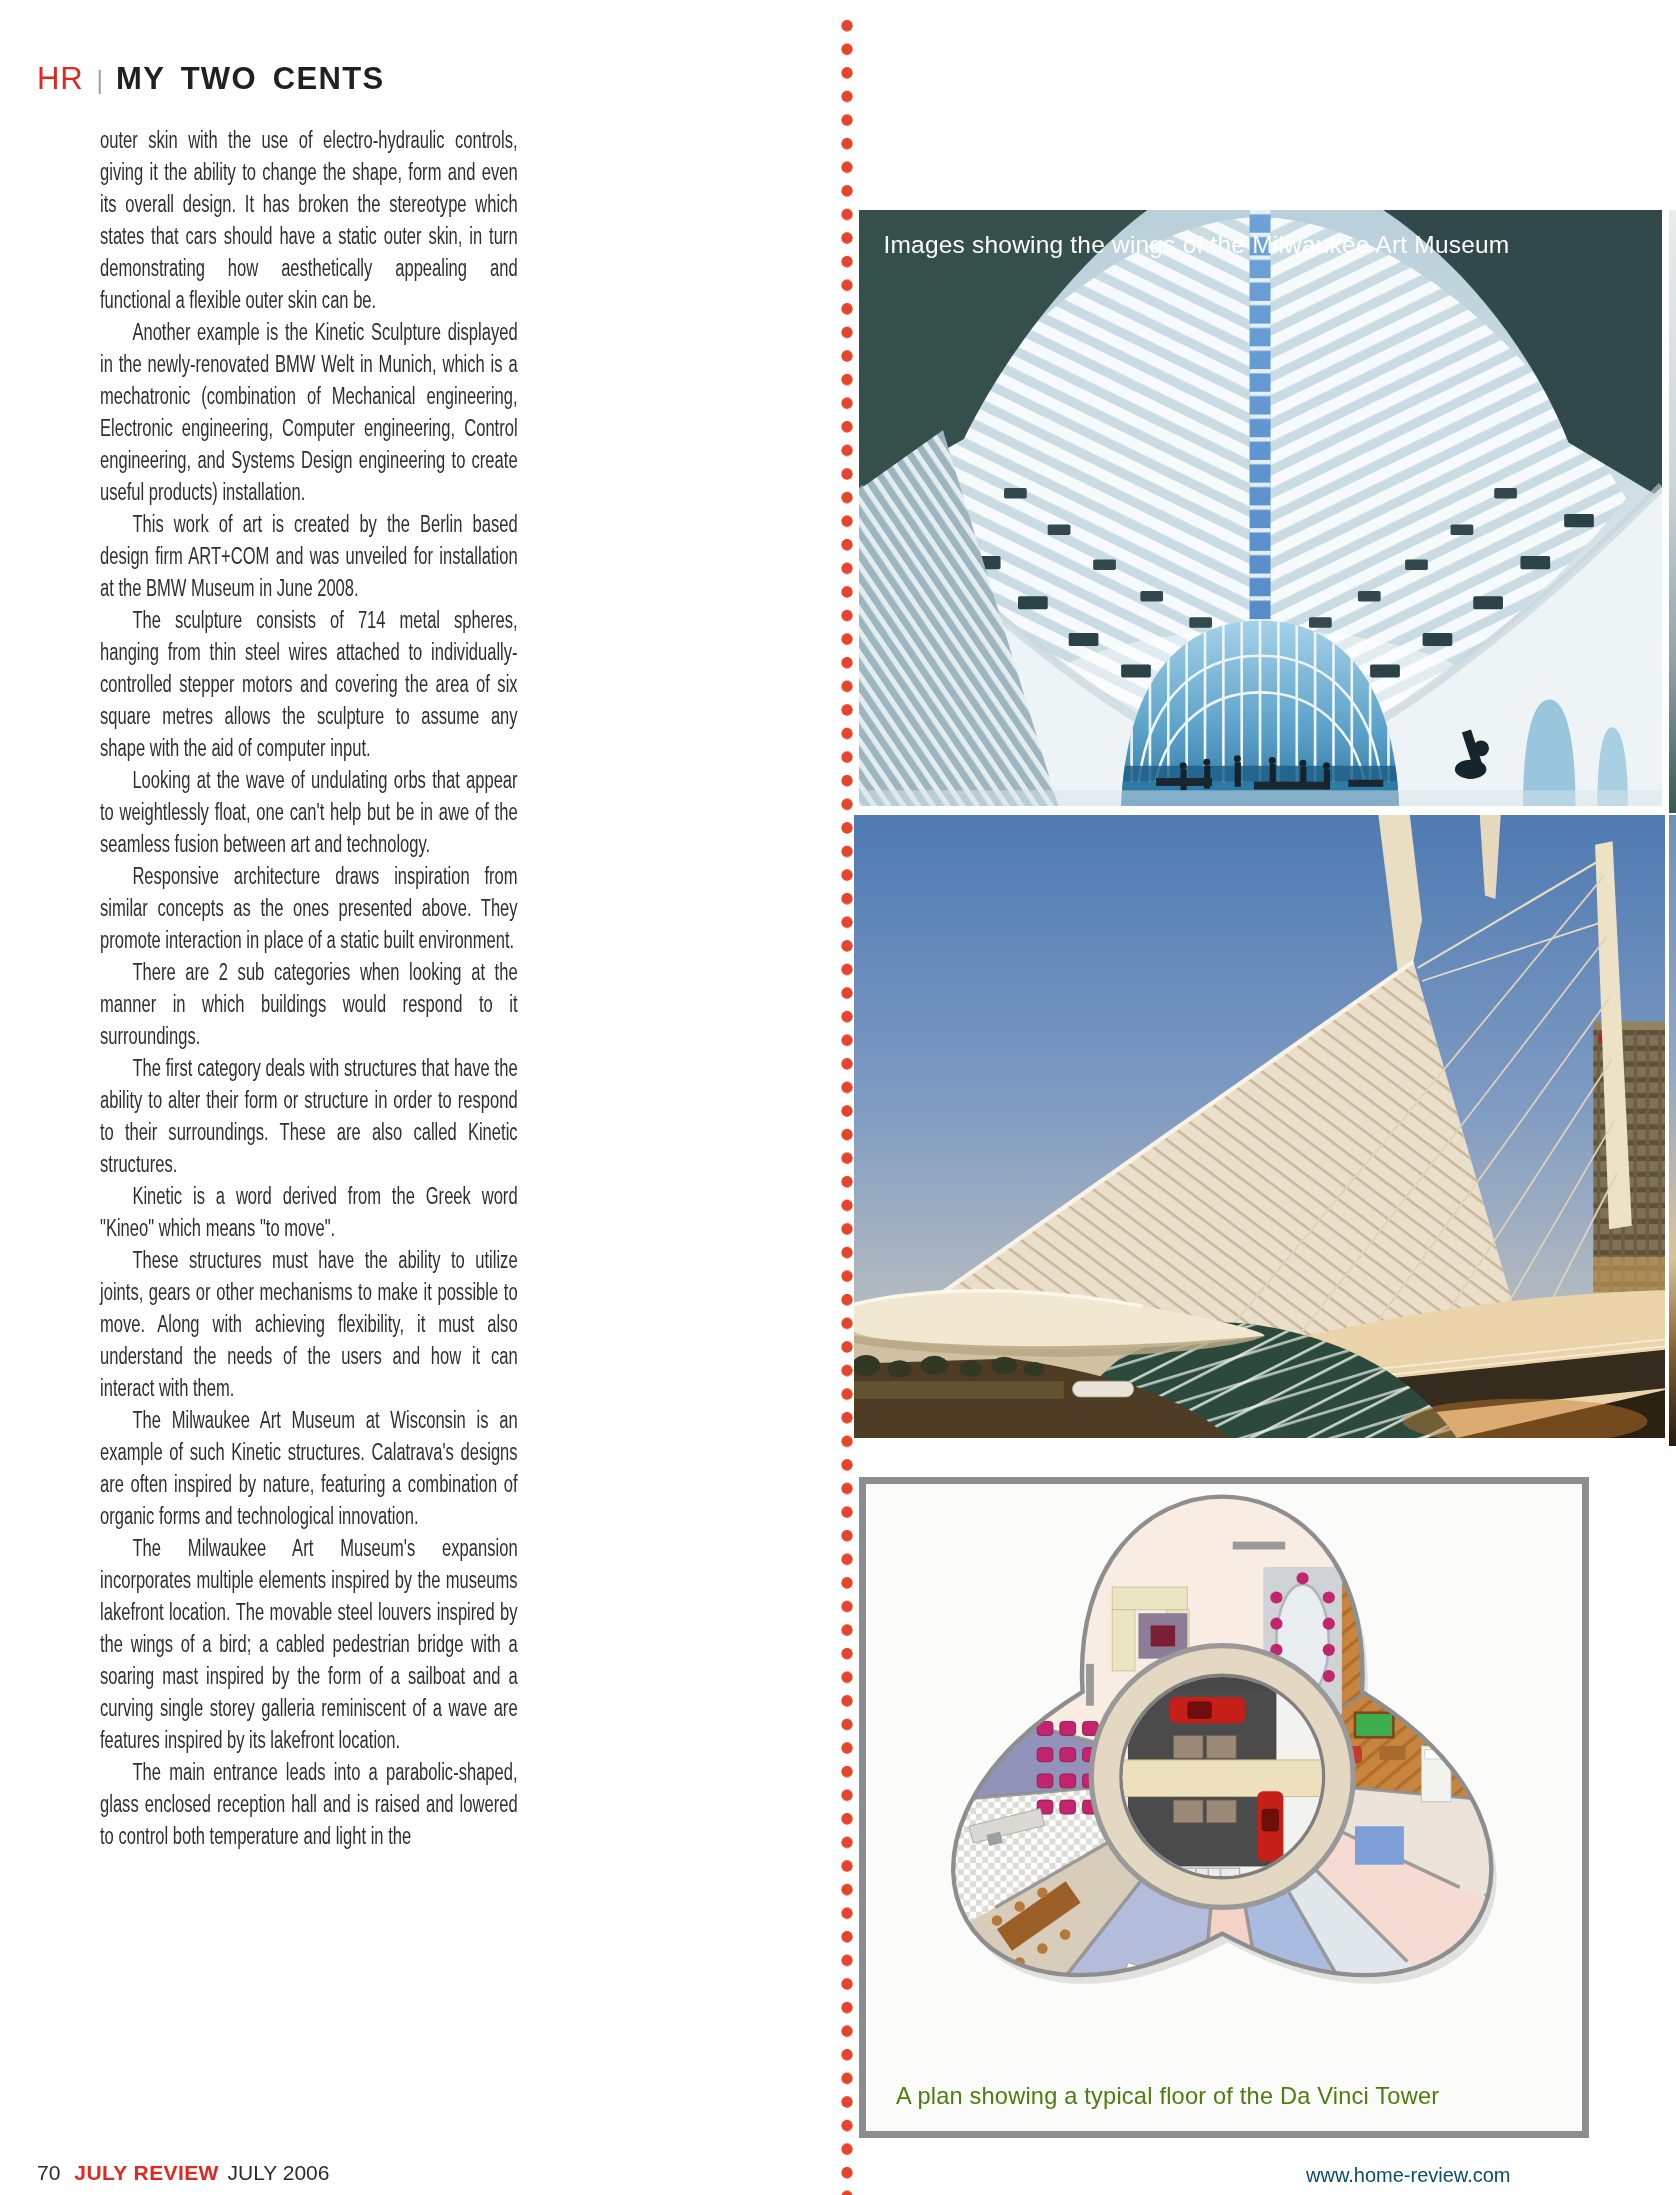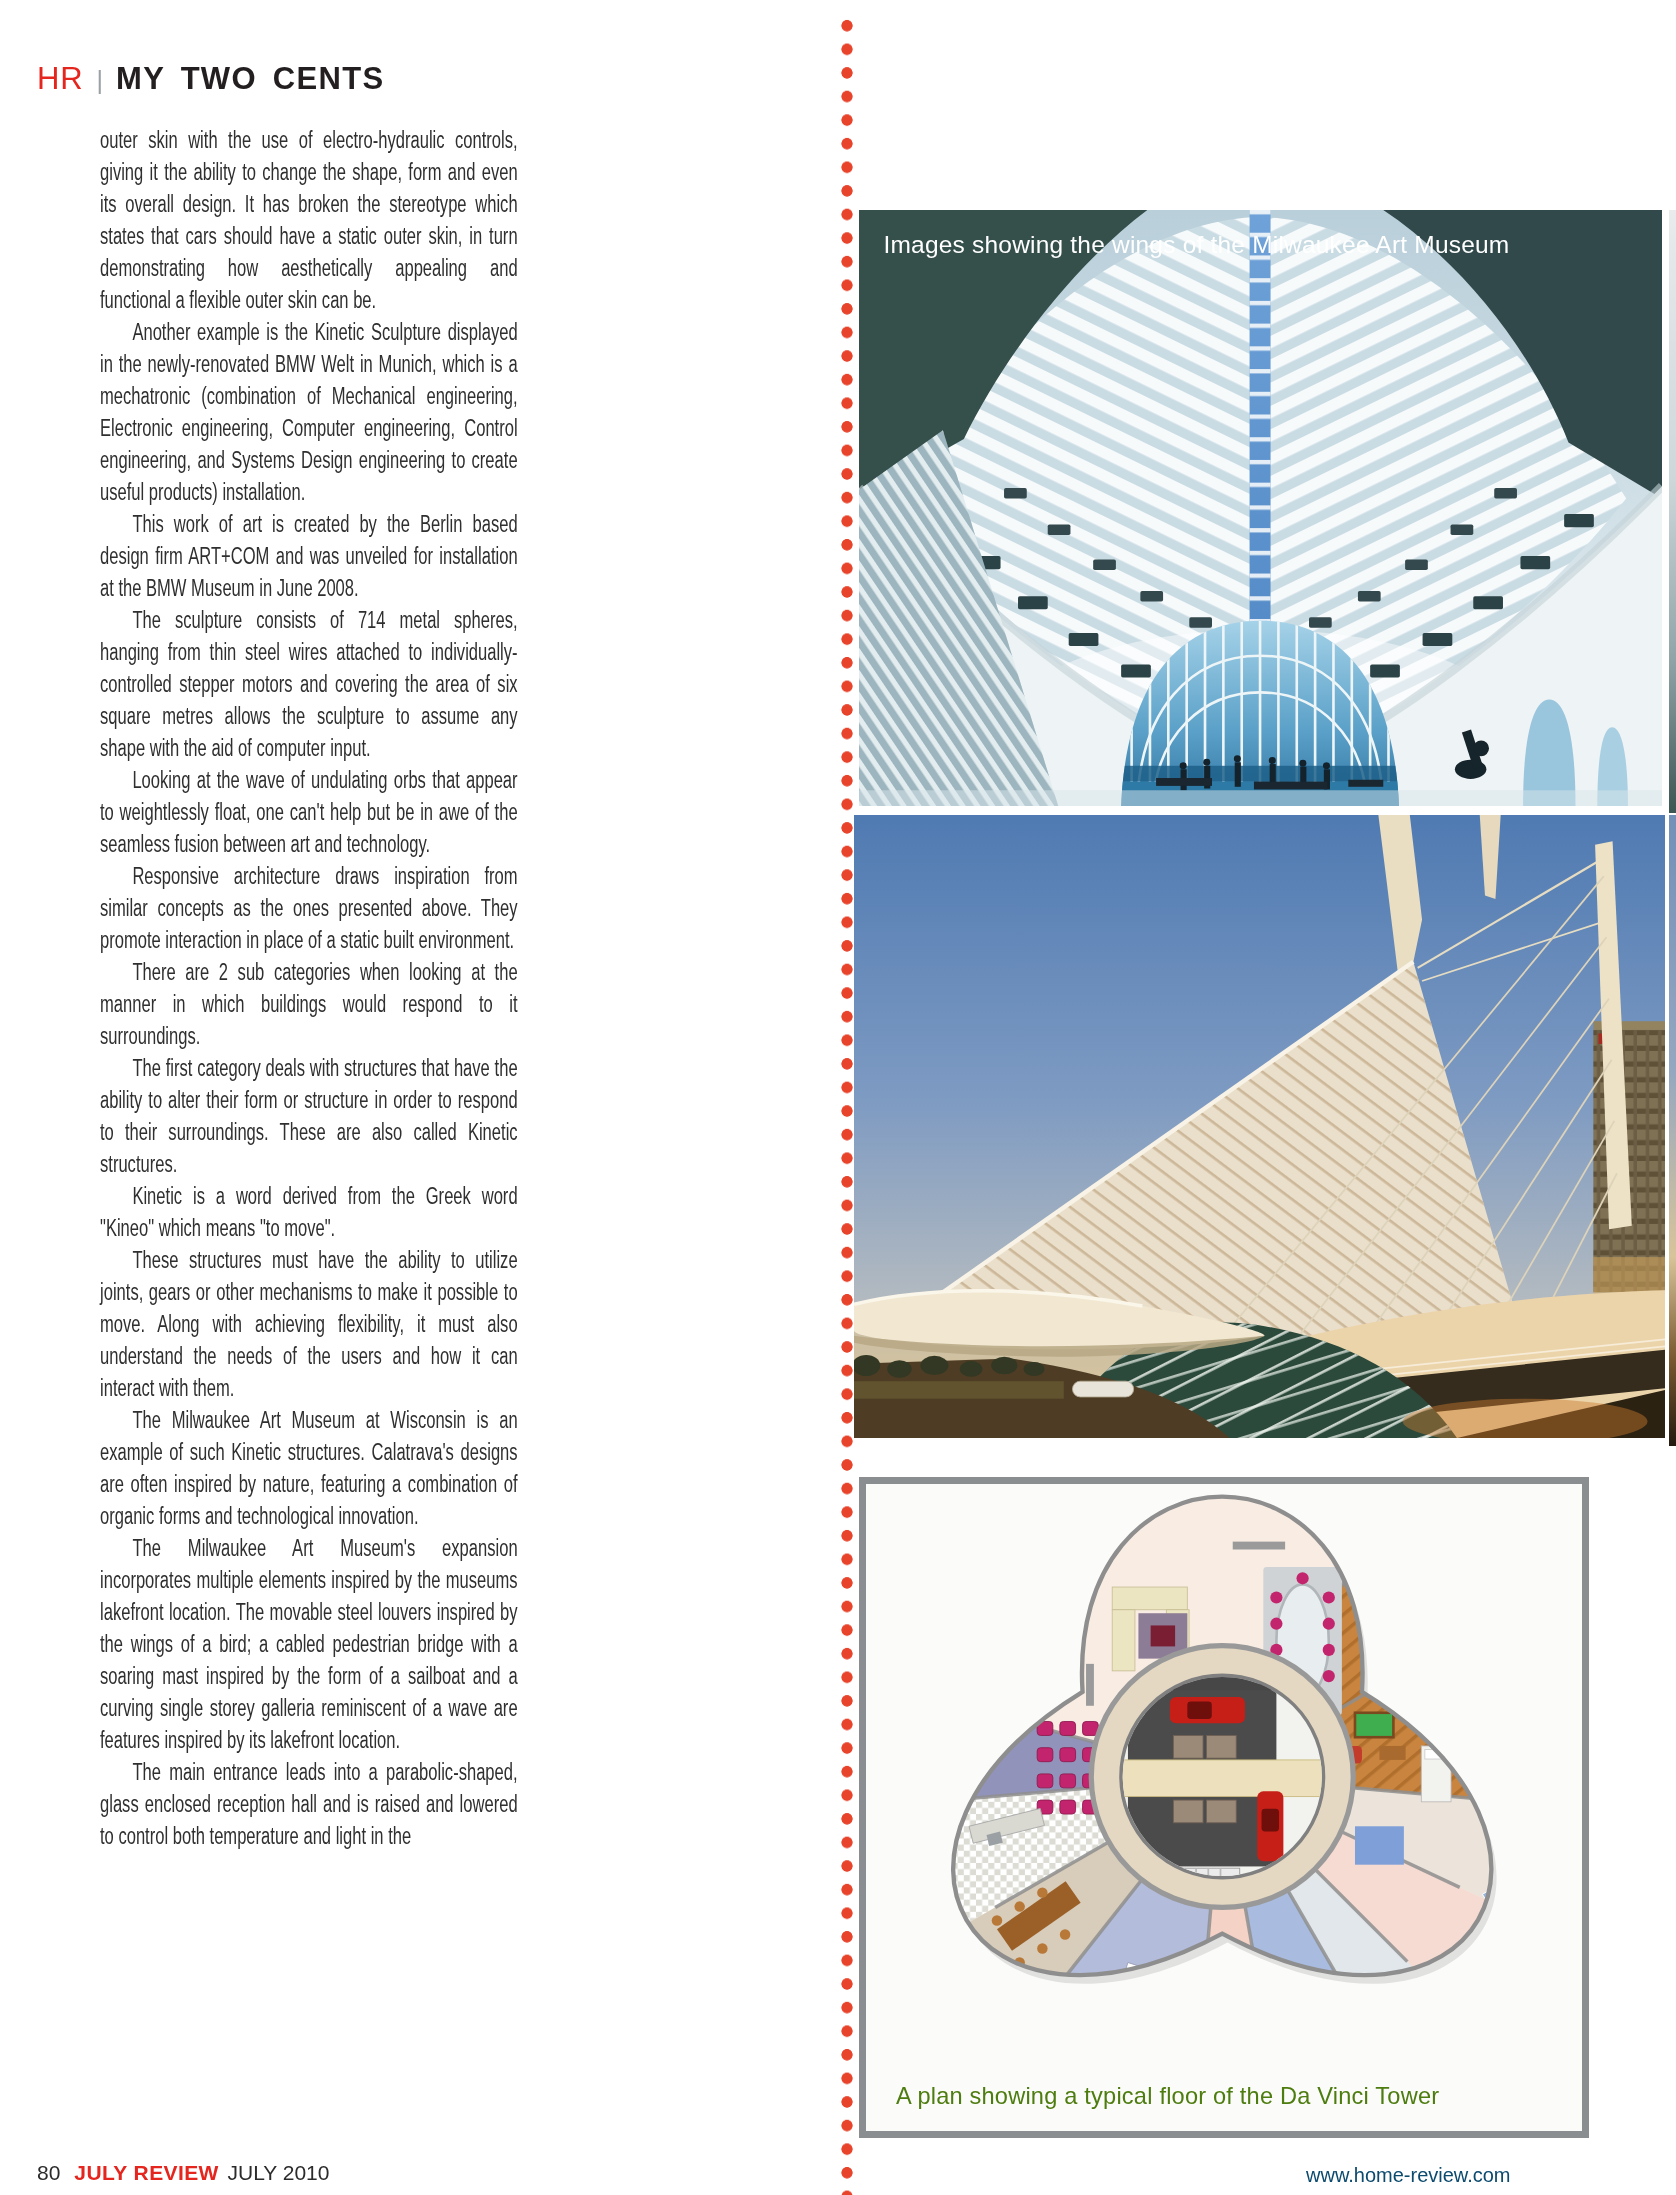--- a/index.html
+++ b/index.html
@@ -466,18 +466,18 @@
           <line x1="480" y1="444" x2="480" y2="472"></line>
             <line x1="494" y1="444" x2="494" y2="472"></line>
           <line x1="508" y1="444" x2="508" y2="472"></line>
         </g>
       </g>
     </svg>
     <figcaption class="cap-gray">A plan showing a typical floor of the Da Vinci Tower</figcaption>
   </figure>
 
   <div class="footer-left">
-    <span>80</span><span class="mag">JULY REVIEW</span><span>JULY 2010</span>
+    <span>70</span><span class="mag">JULY REVIEW</span><span>JULY 2006</span>
   </div>
   <div class="footer-right">www.home-review.com</div>
 
 </div>
 
 
 </body></html>

